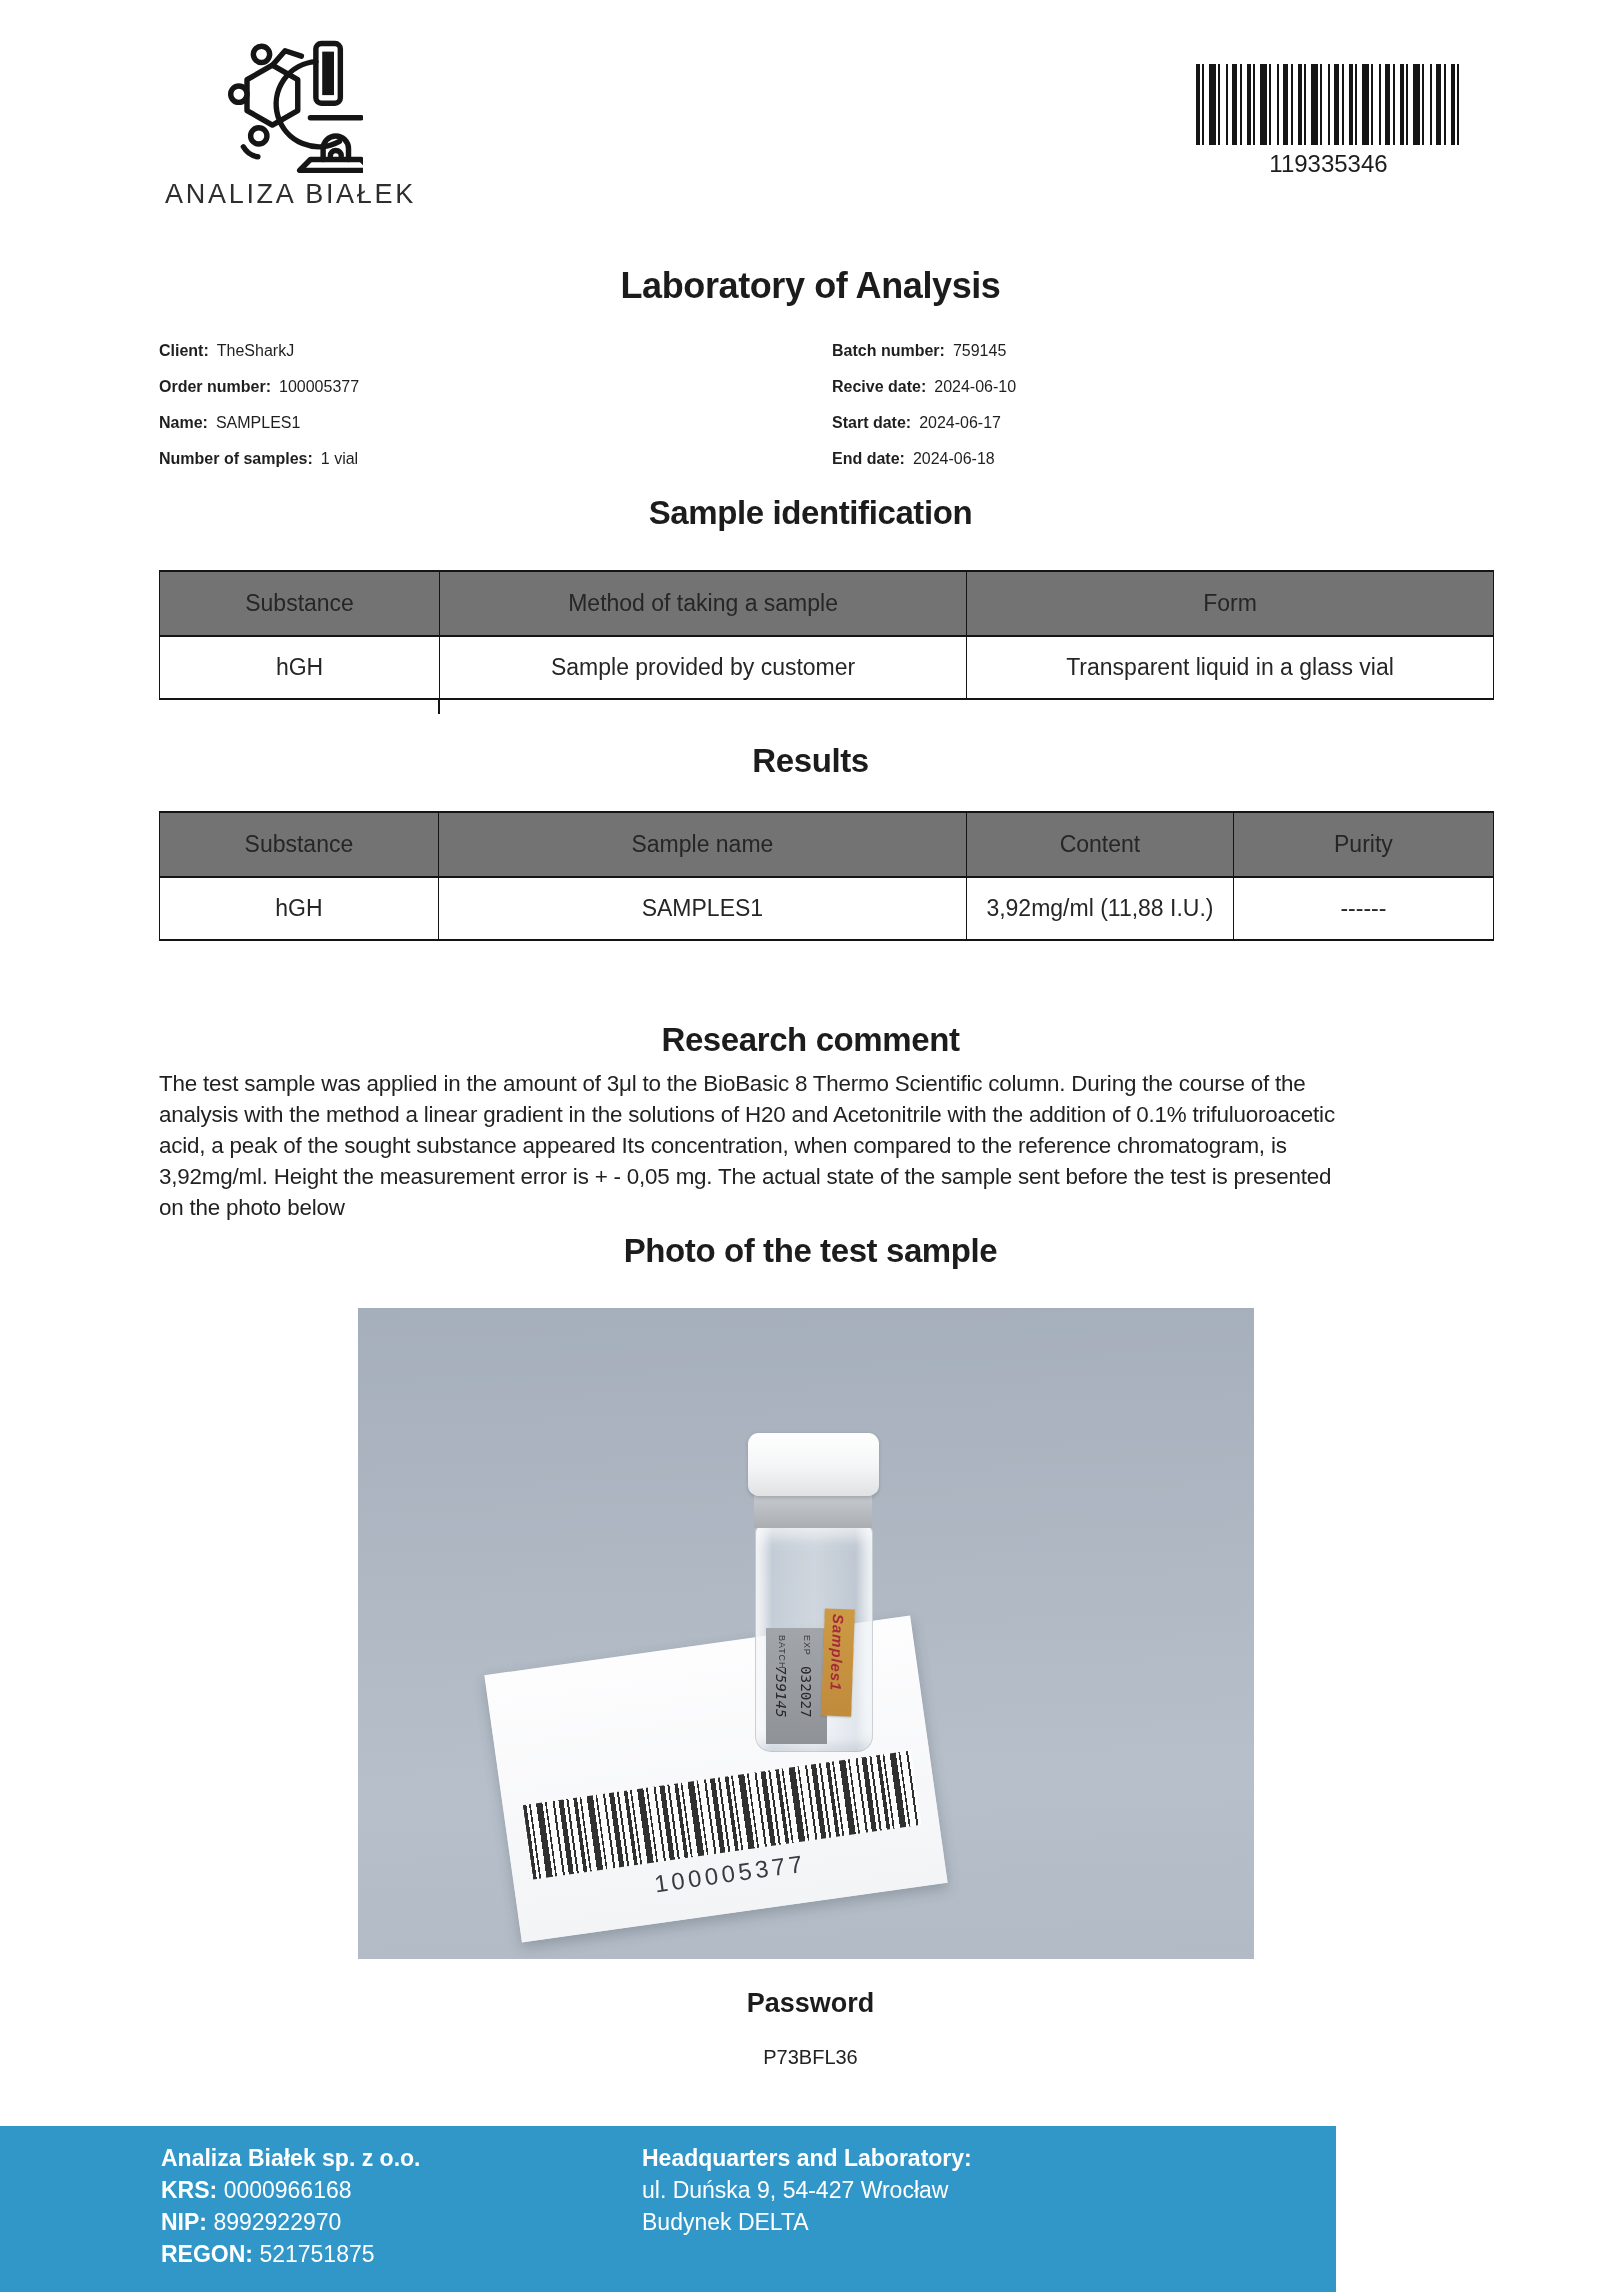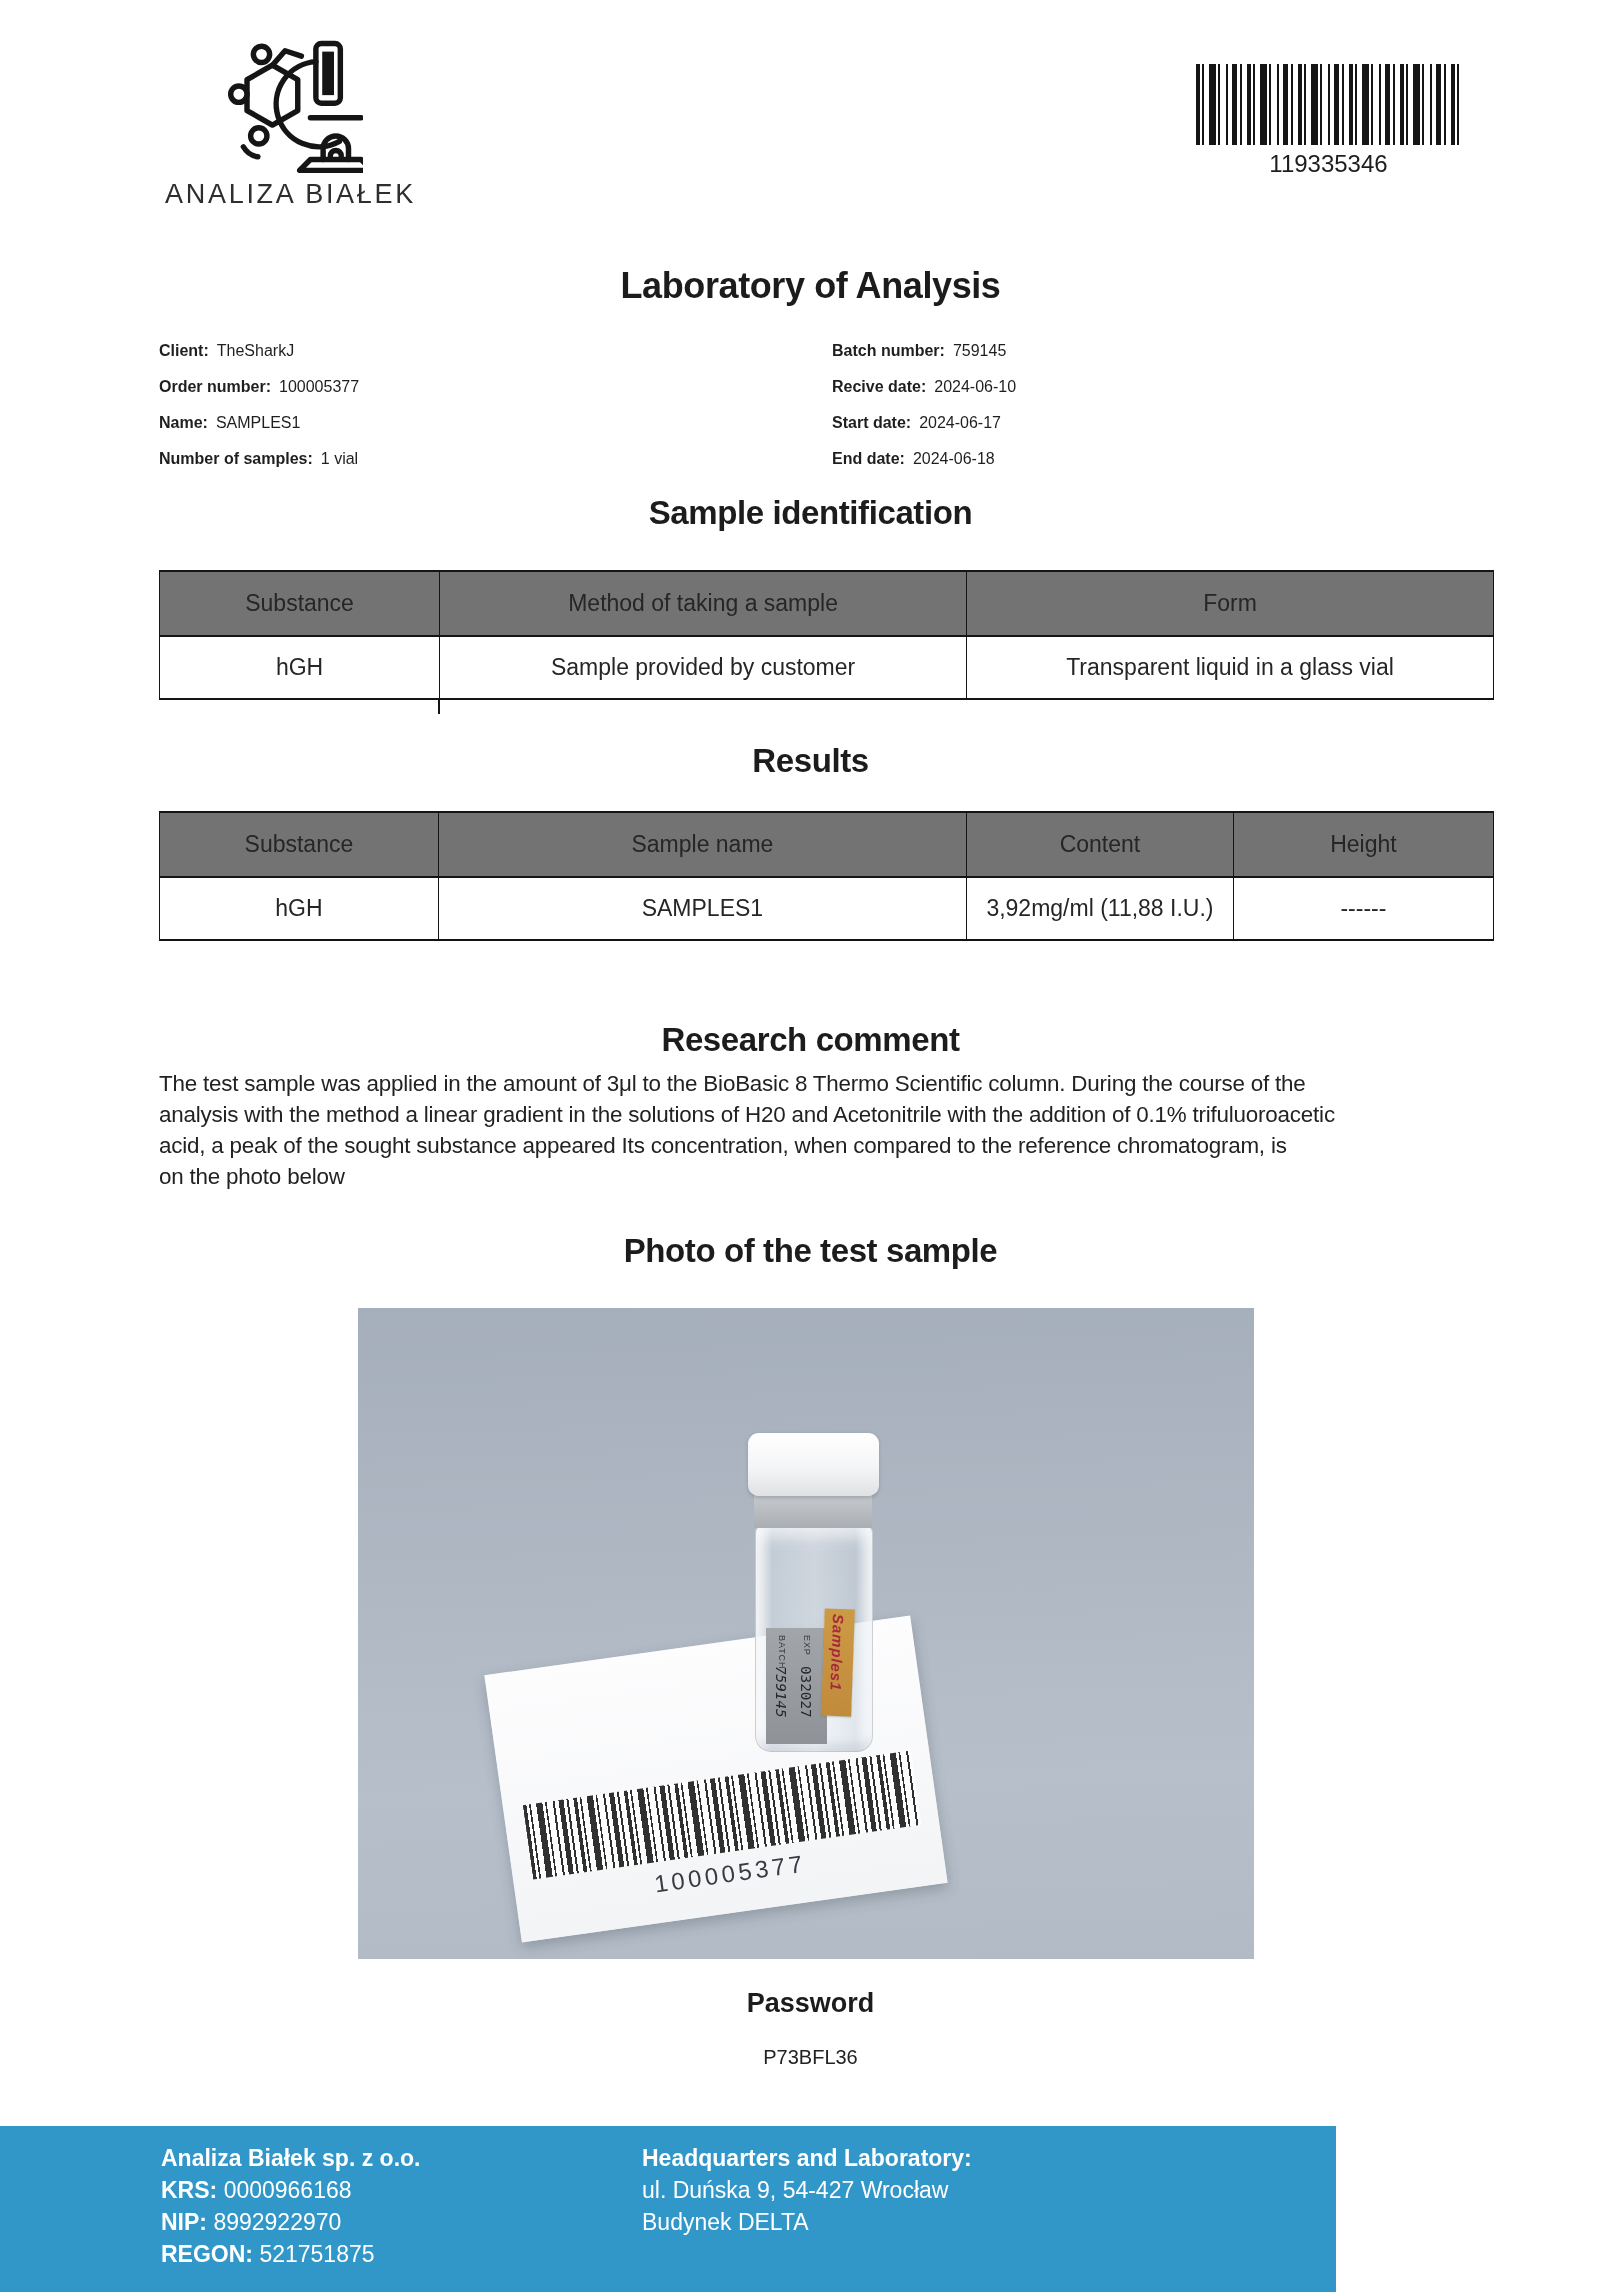--- a/index.html
+++ b/index.html
@@ -160,36 +160,37 @@
         <col style="width:20.9%">
         <col style="width:39.6%">
         <col style="width:20%">
         <col style="width:19.5%">
       </colgroup>
     <tbody>
         <tr>
       <th>Substance</th>
       <th>Sample name</th>
       <th>Content</th>
-      <th>Height</th>
+      <th>Purity</th>
     </tr>
     <tr>
       <td>hGH</td>
       <td>SAMPLES1</td>
       <td>3,92mg/ml (11,88 I.U.)</td>
       <td>------</td>
     </tr>
   </tbody>
     </table>
 
   <div class="section-heading" style="top:1021px;">Research comment</div>
   <div class="comment">
     <span>The test sample was applied in the amount of 3μl to the BioBasic 8 Thermo Scientific column. During the course of the</span>
     <span>analysis with the method a linear gradient in the solutions of H20 and Acetonitrile with the addition of 0.1% trifuluoroacetic</span>
     <span>acid, a peak of the sought substance appeared Its concentration, when compared to the reference chromatogram, is</span>
+    <span>3,92mg/ml. Height the measurement error is + - 0,05 mg. The actual state of the sample sent before the test is presented</span>
     <span>on the photo below</span>
   </div>
 
   <div class="section-heading" style="top:1232px;">Photo of the test sample</div>
   <div class="photo">
 
     <div class="photo-card" style="position:absolute;left:143px;top:336px;">
       <div class="barcode card-barcode"></div>
       <div class="card-barcode-num">100005377</div>
     </div>

